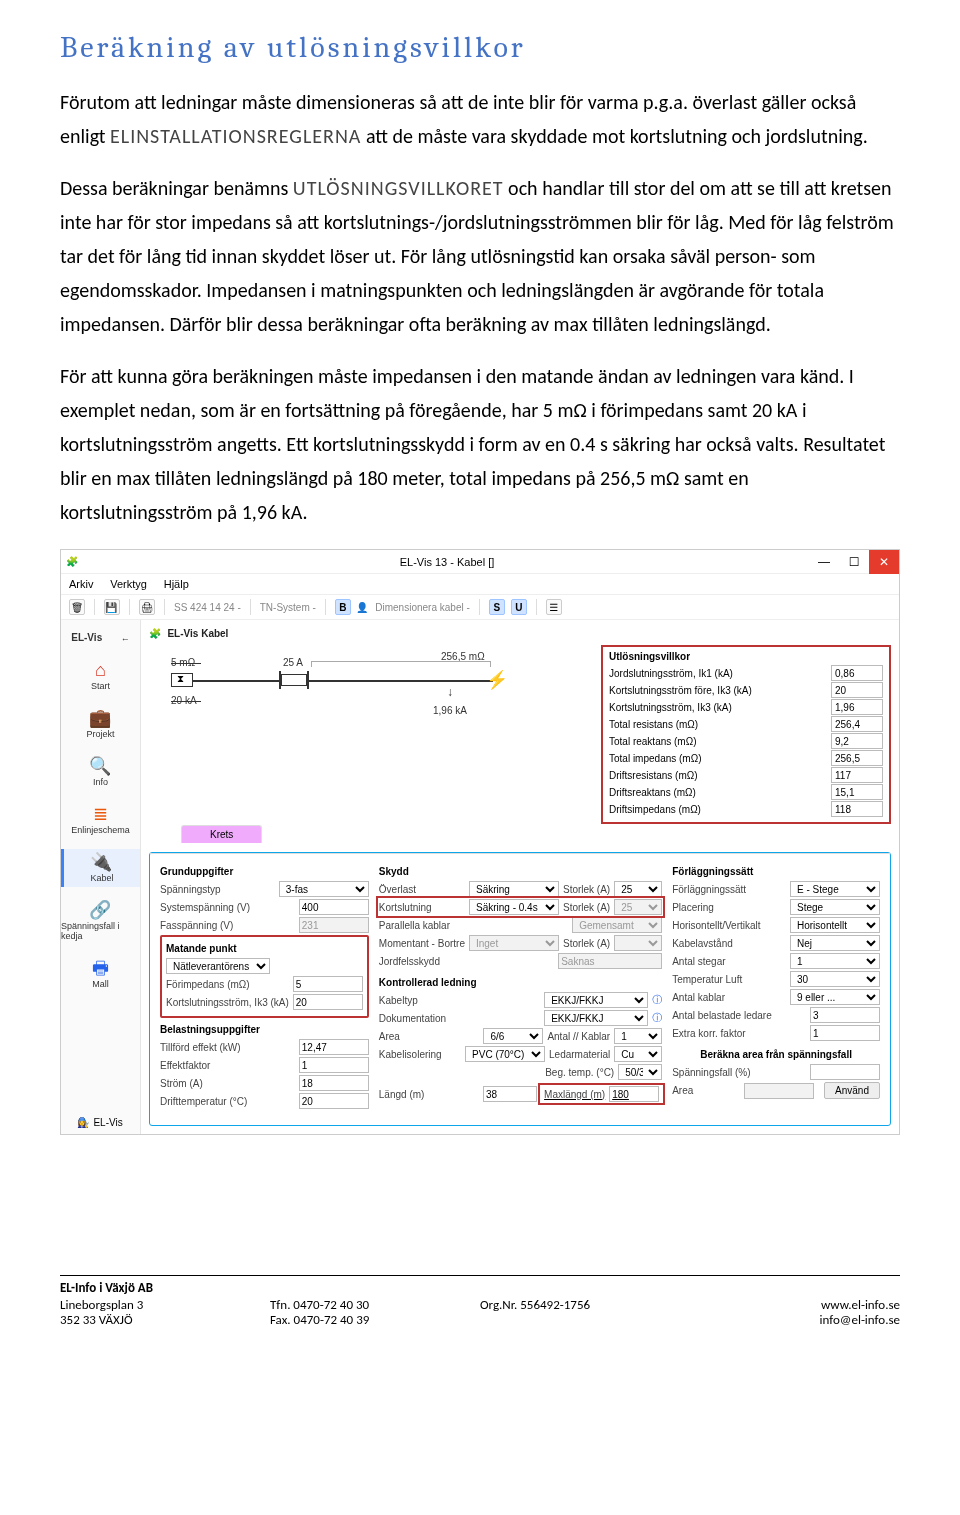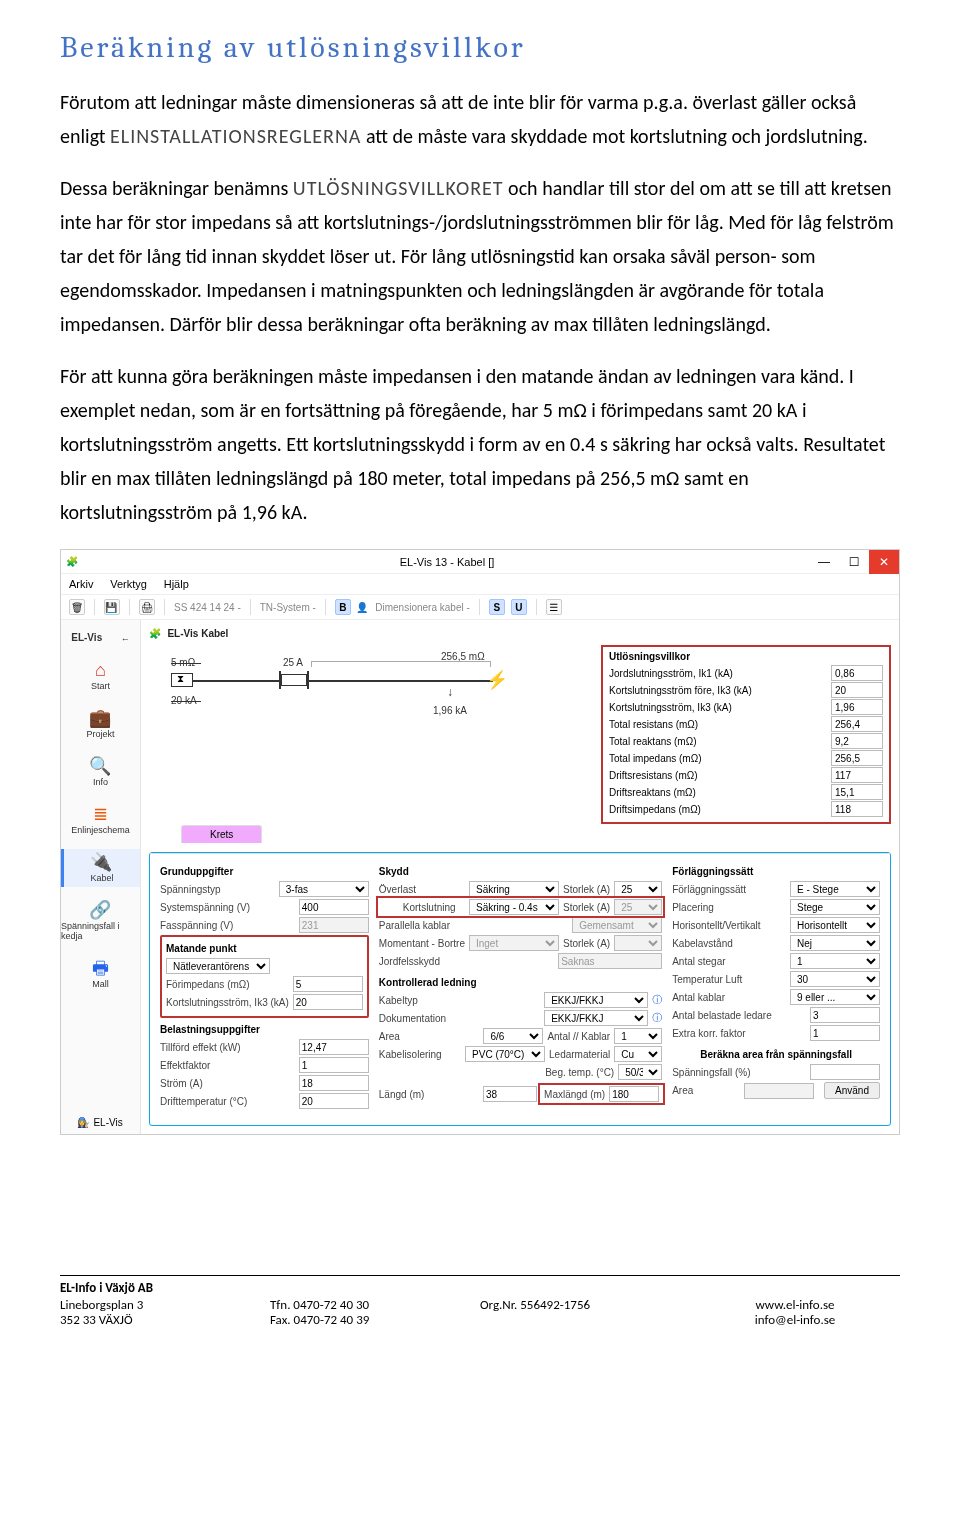--- a/index.html
+++ b/index.html
@@ -132,21 +132,21 @@
     height: 16px; font-size: 10px; border: 1px solid #bbb;
     padding: 0 2px; background: #fff;
   }
   .fr input { width: 70px; }
   .fr select { width: 90px; }
   .fr input.wide, .fr select.wide { width: 104px; }
   .fr input.dis, .fr select.dis { background: #f2f2f2; color: #999; }
   .subgroup { border: 1px solid #d0d0d0; padding: 4px; margin: 2px 0 6px 0; border-radius: 2px; }
   .calcbtn { display: block; margin: 6px auto 2px; padding: 2px 10px; border: 1px solid #bbb; background: #eee; font-size: 10px; border-radius: 2px; }
   .rbord { border: 2px solid #b33 !important; }
-  .r-outline { outline: 2px solid #b33; outline-offset: 1px; padding-left: 24px; }
+  .r-outline { outline: 2px solid #b33; outline-offset: 1px; }
   
   .docfooter {
     margin-top: 140px;
     border-top: 1px solid #000;
     padding-top: 4px;
     font-size: 13px;
   }
   .docfooter .bold { font-weight: bold; }
   .footercols { display: flex; font-size: 13px; margin-top: 2px; }
   .footercols > div { flex: 1; }
@@ -430,21 +430,21 @@
               <select style="width:48px"><option>Cu</option></select>
             </div>
             <div class="fr">
               <span style="flex:1"></span>
               <label style="flex:0 0 auto">Beg. temp. (°C)</label>
               <select style="width:44px"><option>50/35</option></select>
             </div>
             <div class="fr" style="margin-top:6px">
               <label>Längd (m)</label>
               <input style="width: 54px;" value="38">
-              <span class="r-outline" style="display:flex;align-items:center;gap:4px;padding:0 3px;">
+              <span class="r-outline" style="display:flex;align-items:center;gap:4px;padding:0 3px;text-decoration:underline;">
                 <label style="flex:0 0 auto">Maxlängd (m)</label>
                 <input style="width: 50px;" value="180">
               </span>
             </div>
           </div>
 
           <div class="col">
             <div class="fh">Förläggningssätt</div>
             <div class="fr">
                 <label>Förläggningssätt</label>
@@ -516,18 +516,18 @@
       <div>Lineborgsplan 3</div>
       <div>352 33 VÄXJÖ</div>
     </div>
     <div>
       <div>Tfn. 0470-72 40 30</div>
       <div>Fax. 0470-72 40 39</div>
     </div>
     <div>
       <div>Org.Nr. 556492-1756</div>
     </div>
-    <div style="text-align:center">
+    <div style="text-align:right">
       <div>www.el-info.se</div>
       <div>info@el-info.se</div>
     </div>
   </div>
 </div>
 
 </body></html>

